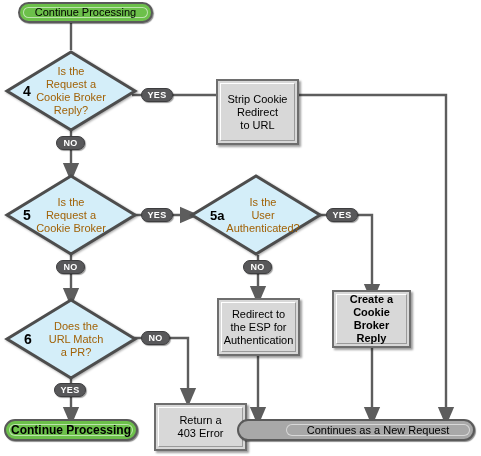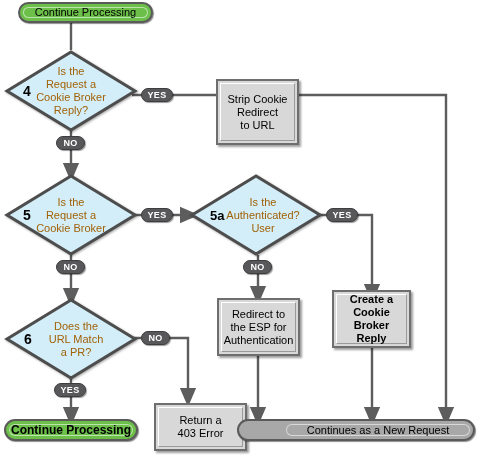--- a/index.html
+++ b/index.html
@@ -175,22 +175,22 @@
   <div class="pill t9" style="left:56px;top:260px;width:29px;height:14px;">NO</div>
 
   <div class="decision" style="left:190px;top:174px;width:132px;height:82px;">
     <svg width="132" height="82">
       <polygon points="66,2 130,41 66,80 2,41" fill="#d4eef9" stroke="#4d4d4d" stroke-width="3" style="filter:drop-shadow(1.5px 1.5px 1px rgba(0,0,0,.35))"></polygon>
     </svg>
     <div class="dnum n13" style="left:20px;top:34px;">5a</div>
     <div class="dtext" style="padding-left:14px;box-sizing:border-box;">
       <div>
         <div class="t11">Is the</div>
+        <div class="t11">User</div>
         <div class="t11">Authenticated?</div>
-        <div class="t11">User</div>
       </div>
     </div>
   </div>
 
   <div class="pill t9" style="left:326px;top:208px;width:32px;height:14px;">YES</div>
   <div class="pill t9" style="left:243px;top:260px;width:29px;height:14px;">NO</div>
 
   <div class="decision" style="left:5px;top:298px;width:132px;height:82px;">
     <svg width="132" height="82">
       <polygon points="66,2 130,41 66,80 2,41" fill="#d4eef9" stroke="#4d4d4d" stroke-width="3" style="filter:drop-shadow(1.5px 1.5px 1px rgba(0,0,0,.35))"></polygon>

